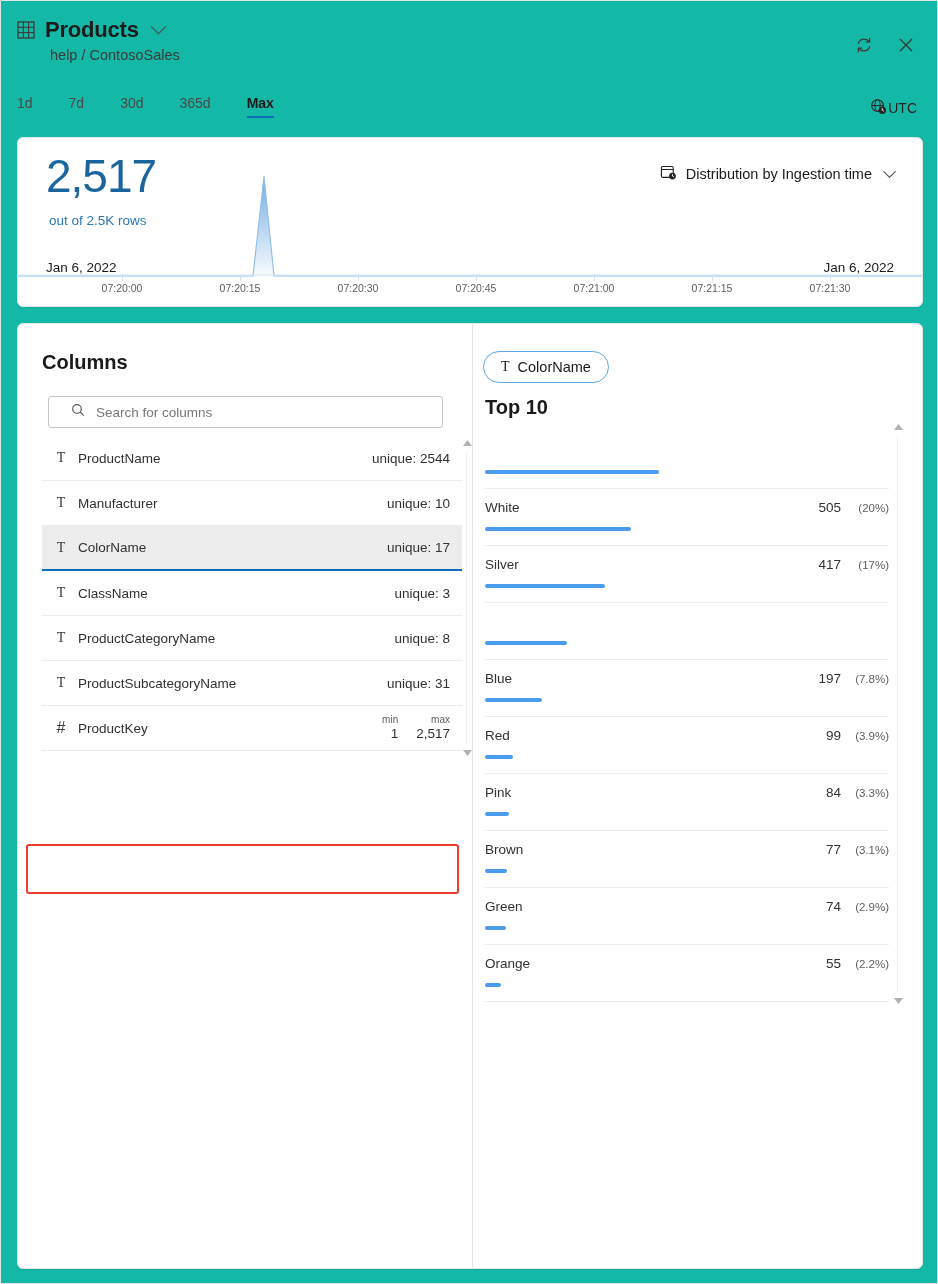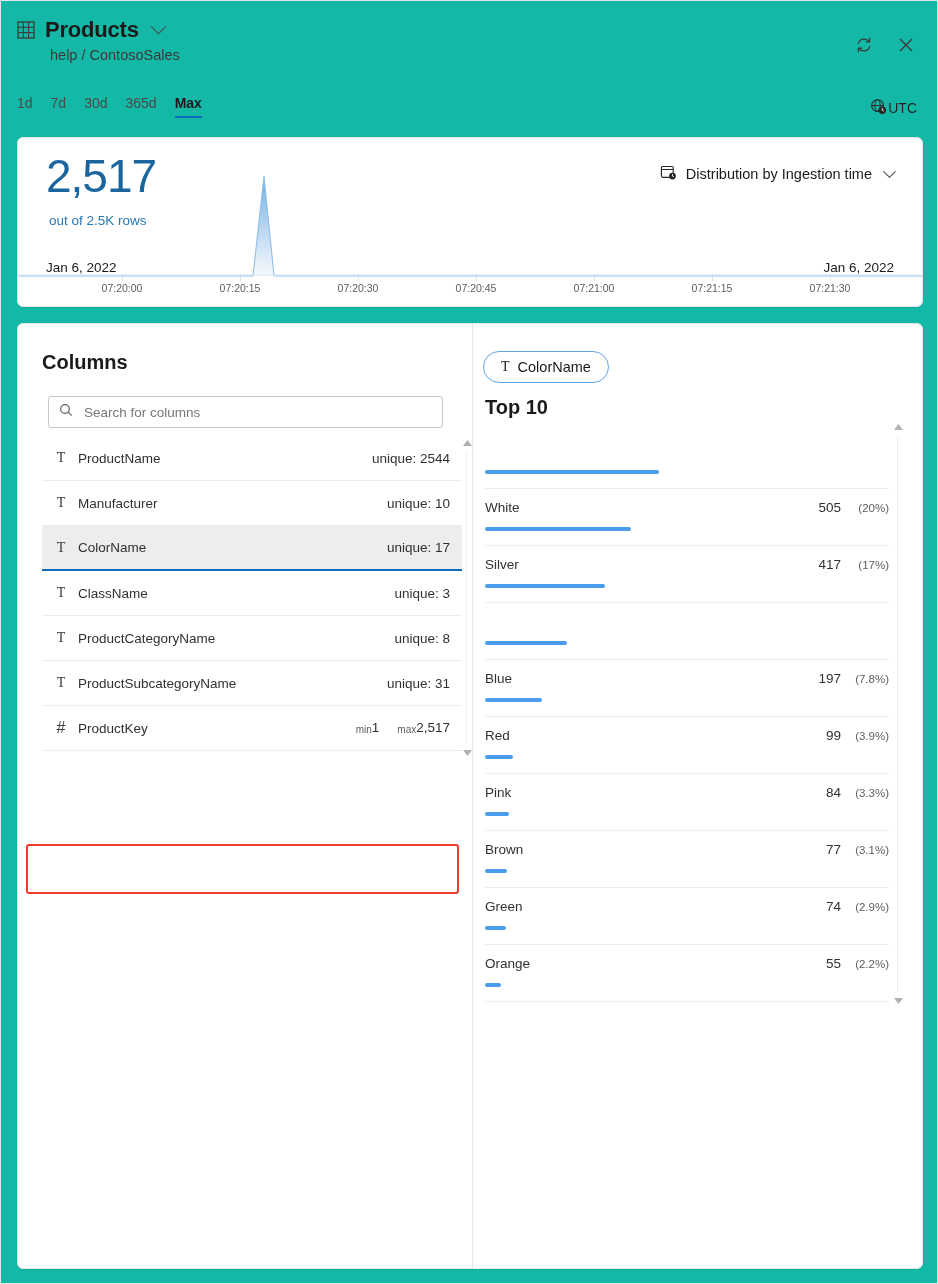--- a/index.html
+++ b/index.html
@@ -39,21 +39,21 @@
     position: absolute; top: 33px; right: 20px;
     display: flex; align-items: center; gap: 20px;
   }
   .icon-btn {
     width: 22px; height: 22px; display: flex;
     align-items: center; justify-content: center;
     cursor: pointer; background: none; border: 0; padding: 0;
   }
   .tabs-row {
     position: absolute; left: 16px; top: 95px;
-    display: flex; align-items: flex-end; gap: 18px;
+    display: flex; align-items: flex-end; gap: 36px;
   }
   .tab {
     font-size: 14px; color: #4a4948; cursor: pointer;
     padding-bottom: 6px; border-bottom: 2.5px solid transparent;
     line-height: 1;
   }
   .tab.active { color: #1b1a19; font-weight: 700; border-bottom-color: #0f6cbd; }
   .tz {
     position: absolute; right: 20px; top: 97px;
     display: flex; align-items: center; gap: 1px;
@@ -108,21 +108,21 @@
   .right-pane { flex: 1; position: relative; }
 
   .pane-title {
     position: absolute; left: 24px; top: 27px;
     font-size: 20px; font-weight: 700; color: #1b1a19;
   }
   .search-box {
     position: absolute; left: 30px; top: 72px;
     width: 395px; height: 32px;
     border: 1px solid #c8c6c4; border-radius: 3px;
-    display: flex; align-items: center; gap: 9px; padding: 0 10px;
+    display: flex; align-items: center; gap: 9px; padding: 0 22px;
     background: #fff;
   }
   .search-box input {
     border: 0; outline: 0; flex: 1; font-size: 13.5px;
     color: #1b1a19; font-family: "Liberation Sans", sans-serif;
     background: transparent;
   }
   .search-box input::placeholder { color: #797775; }
 
   .col-list {
@@ -137,21 +137,21 @@
   .col-row:first-child { border-top: none; }
   .col-row .type-ico {
     width: 22px; font-size: 14px; color: #3b3a39;
     text-align: center; font-family: "Liberation Serif", serif;
   }
   .col-row .type-ico.num { font-family: "Liberation Sans", sans-serif; font-size: 16px; }
   .col-row .cname { flex: 1; font-size: 13.5px; color: #323130; margin-left: 6px; }
   .col-row .cmeta { font-size: 13.5px; color: #323130; white-space: nowrap; }
   .col-row.selected { background: #ededed; border-bottom: 2.5px solid #0f6cbd; }
   .minmax { display: flex; gap: 18px; text-align: right; }
-  .minmax .mm { display: flex; flex-direction: row; align-items: flex-end; line-height: 1.15; }
+  .minmax .mm { display: flex; flex-direction: column; align-items: flex-end; line-height: 1.15; }
   .minmax .mm-lbl { font-size: 10px; color: #605e5c; }
   .minmax .mm-val { font-size: 13.5px; color: #323130; }
 
   .redbox {
     position: absolute; left: 8px; top: 520px;
     width: 433px; height: 50px;
     border: 2.5px solid #f03a2f; border-radius: 3px;
     pointer-events: none;
   }
 

